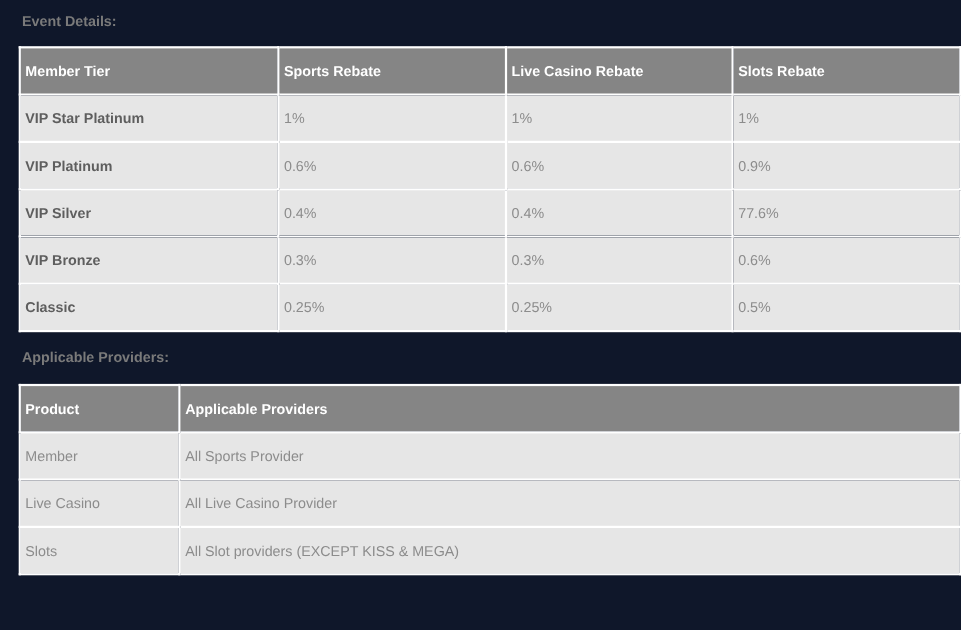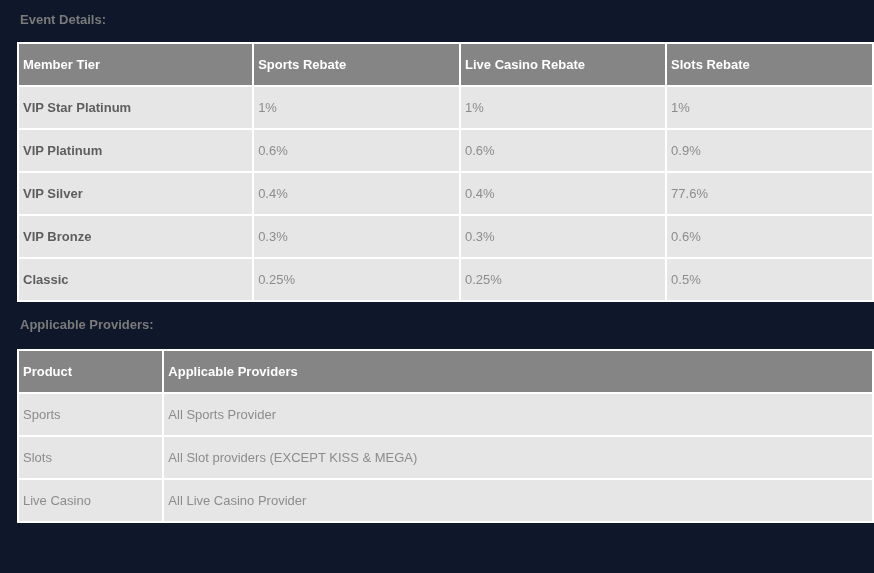--- a/index.html
+++ b/index.html
@@ -129,27 +129,27 @@
         <col class="c2">
       </colgroup>
     <thead>
       <tr>
         <th>Product</th>
         <th>Applicable Providers</th>
       </tr>
     </thead>
     <tbody>
       <tr>
-        <td>Sports</td>
+        <td>Member</td>
         <td>All Sports Provider</td>
+      </tr>
+      <tr>
+        <td>Live Casino</td>
+        <td>All Live Casino Provider</td>
       </tr>
       <tr>
         <td>Slots</td>
         <td>All Slot providers (EXCEPT KISS &amp; MEGA)</td>
-      </tr>
-      <tr>
-        <td>Live Casino</td>
-        <td>All Live Casino Provider</td>
       </tr>
     </tbody>
   </table>
 
 </div>
 
 </body></html>

